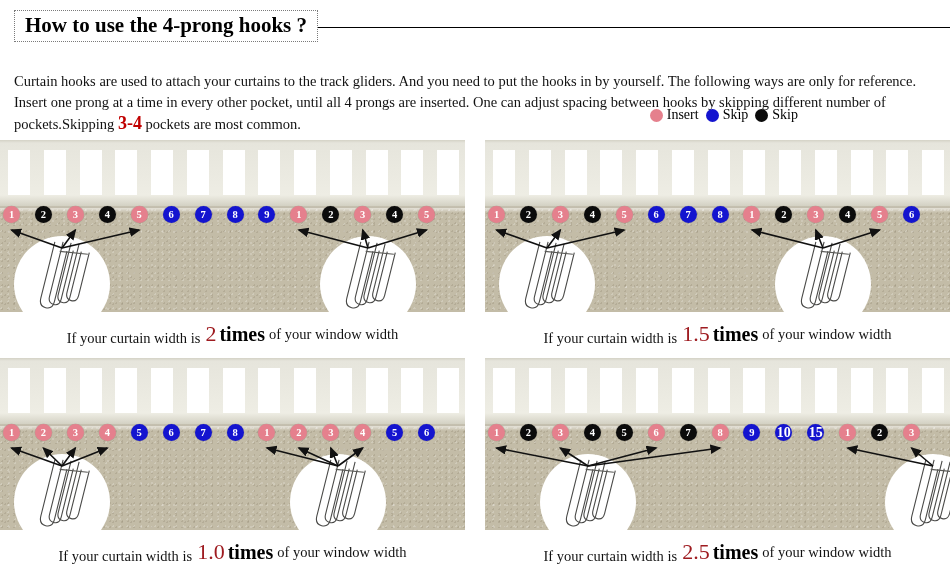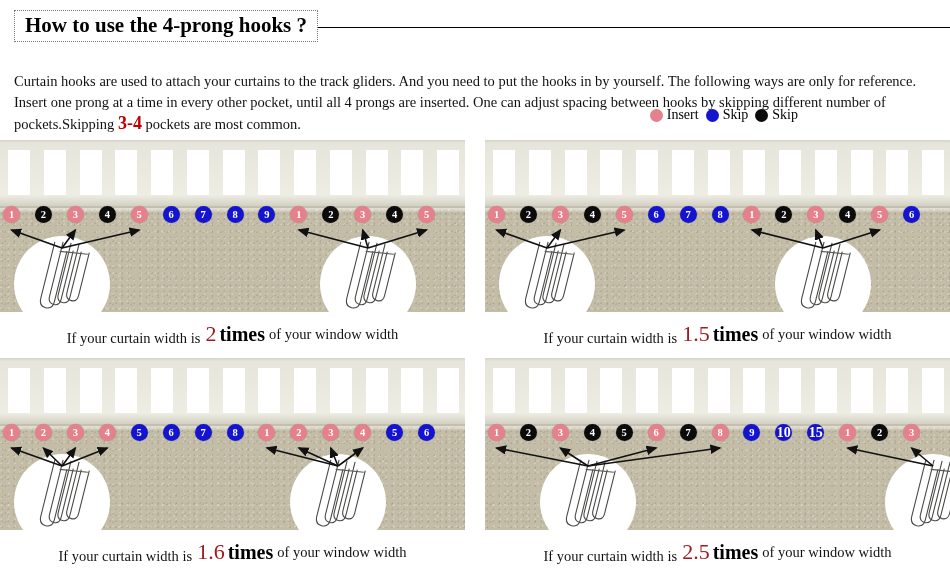--- a/index.html
+++ b/index.html
@@ -394,21 +394,21 @@
           <path d="M62,108 L75.35714285714286,90" stroke="#111" stroke-width="1.6" fill="none" marker-end="url(#ah2)"></path>
           <path d="M62,108 L107.28571428571428,90" stroke="#111" stroke-width="1.6" fill="none" marker-end="url(#ah2)"></path>
           <path d="M338,108 L266.92857142857144,90" stroke="#111" stroke-width="1.6" fill="none" marker-end="url(#ah2)"></path>
           <path d="M338,108 L298.85714285714283,90" stroke="#111" stroke-width="1.6" fill="none" marker-end="url(#ah2)"></path>
           <path d="M338,108 L330.7857142857143,90" stroke="#111" stroke-width="1.6" fill="none" marker-end="url(#ah2)"></path>
           <path d="M338,108 L362.7142857142857,90" stroke="#111" stroke-width="1.6" fill="none" marker-end="url(#ah2)"></path>
         </svg>
       </div>
       <div class="caption">
         <span class="pre">If your curtain width is</span>
-        <span class="num">1.6</span>
+        <span class="num">1.0</span>
         <span class="times">times</span>
         <span>of your window width</span>
       </div>
     </div>
     <div class="panel col-r row-b">
       <div class="illus">
         <div class="band">
           <div class="tab" style="left: 8px;"></div>
           <div class="tab" style="left: 43.7692px;"></div>
           <div class="tab" style="left: 79.5385px;"></div>

